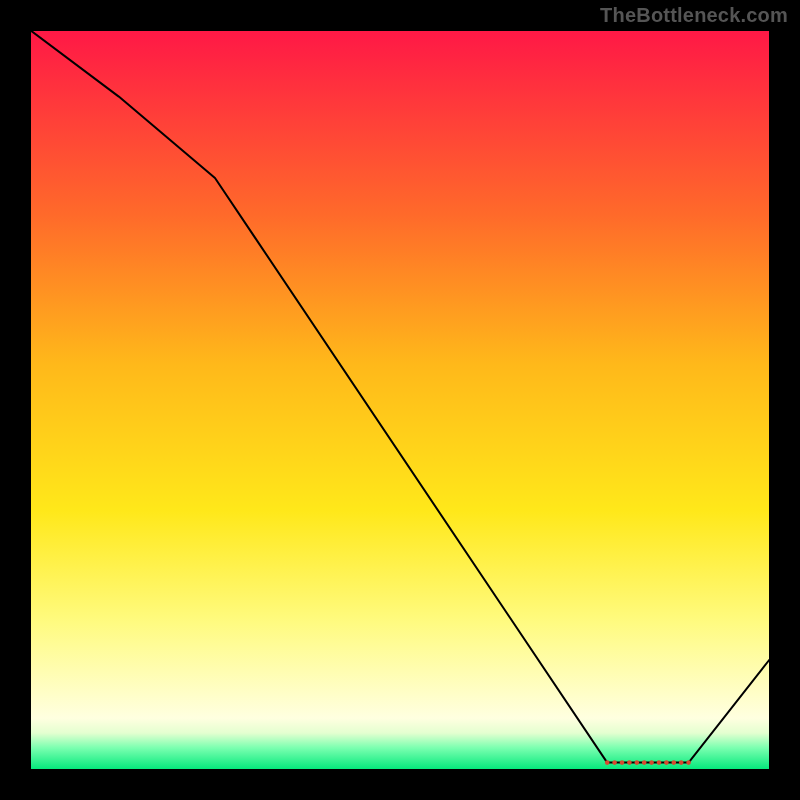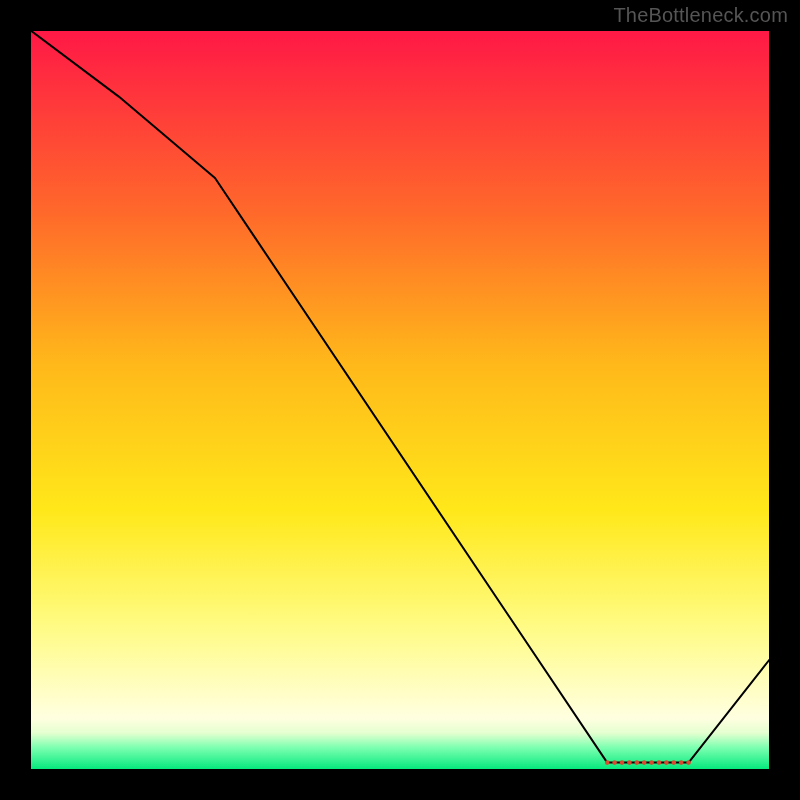--- a/index.html
+++ b/index.html
@@ -9,20 +9,21 @@
     height: 800px;
     background: #000;
     overflow: hidden;
     font-family: Arial, Helvetica, sans-serif;
   }
   .frame {
     position: relative;
     width: 800px;
     height: 800px;
     background: #000;
+    font-weight: bold;
   }
   .watermark {
     position: absolute;
     top: 4px;
     right: 12px;
     color: #555;
     font-size: 20px;
     letter-spacing: 0.2px;
     user-select: none;
   }

